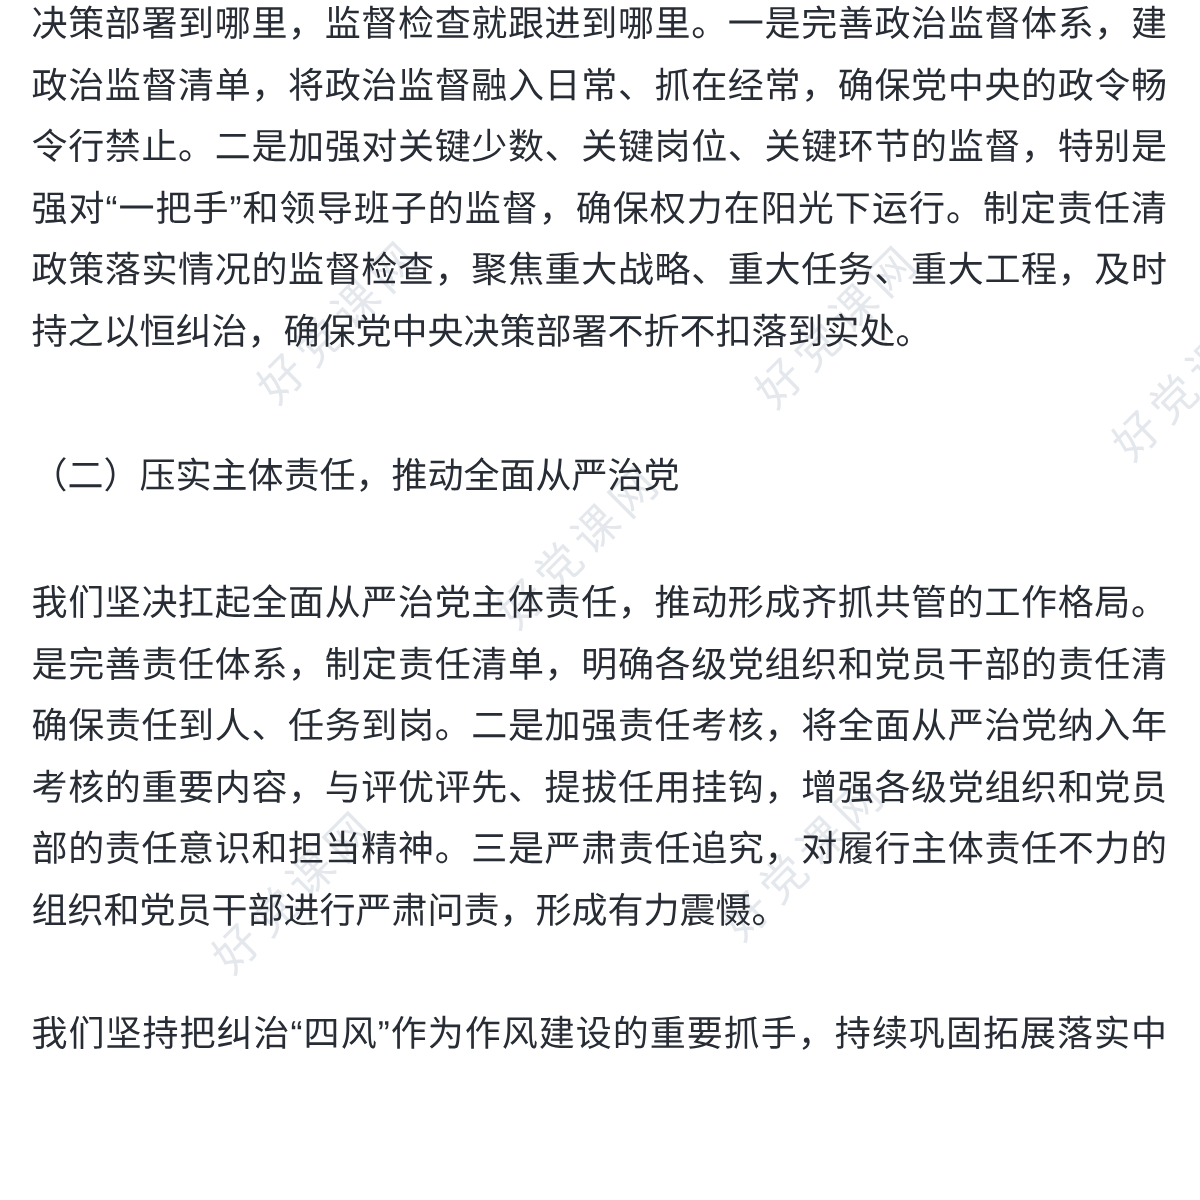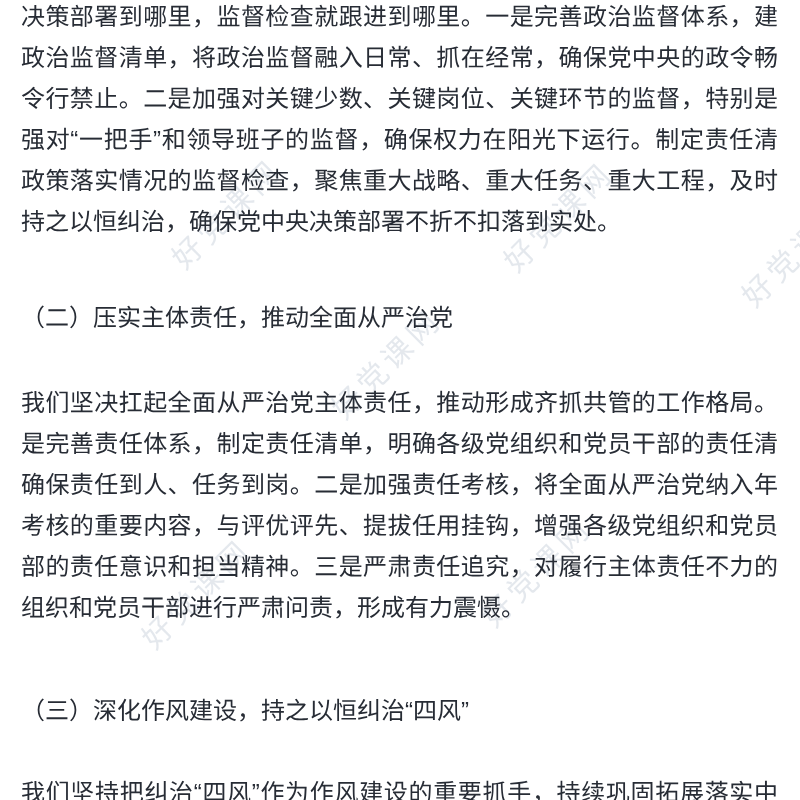--- a/index.html
+++ b/index.html
@@ -92,20 +92,19 @@
 
     <div class="para" id="p2">
       <div class="line fill">我们坚决扛起全面从严治党主体责任，推动形成齐抓共管的工作格局。一</div>
       <div class="line fill">是完善责任体系，制定责任清单，明确各级党组织和党员干部的责任清单，</div>
       <div class="line fill">确保责任到人、任务到岗。二是加强责任考核，将全面从严治党纳入年度</div>
       <div class="line fill">考核的重要内容，与评优评先、提拔任用挂钩，增强各级党组织和党员干</div>
       <div class="line fill">部的责任意识和担当精神。三是严肃责任追究，对履行主体责任不力的党</div>
       <div class="line">组织和党员干部进行严肃问责，形成有力震慑。</div>
     </div>
 
-    <div class="heading" id="h3">（三）深化作风建设，持之以恒纠治“四风”</div>
 
     <div class="para" id="p3">
       <div class="line fill">我们坚持把纠治“四风”作为作风建设的重要抓手，持续巩固拓展落实中</div>
     </div>
 
   </div>
 </div>
 
 </body></html>

